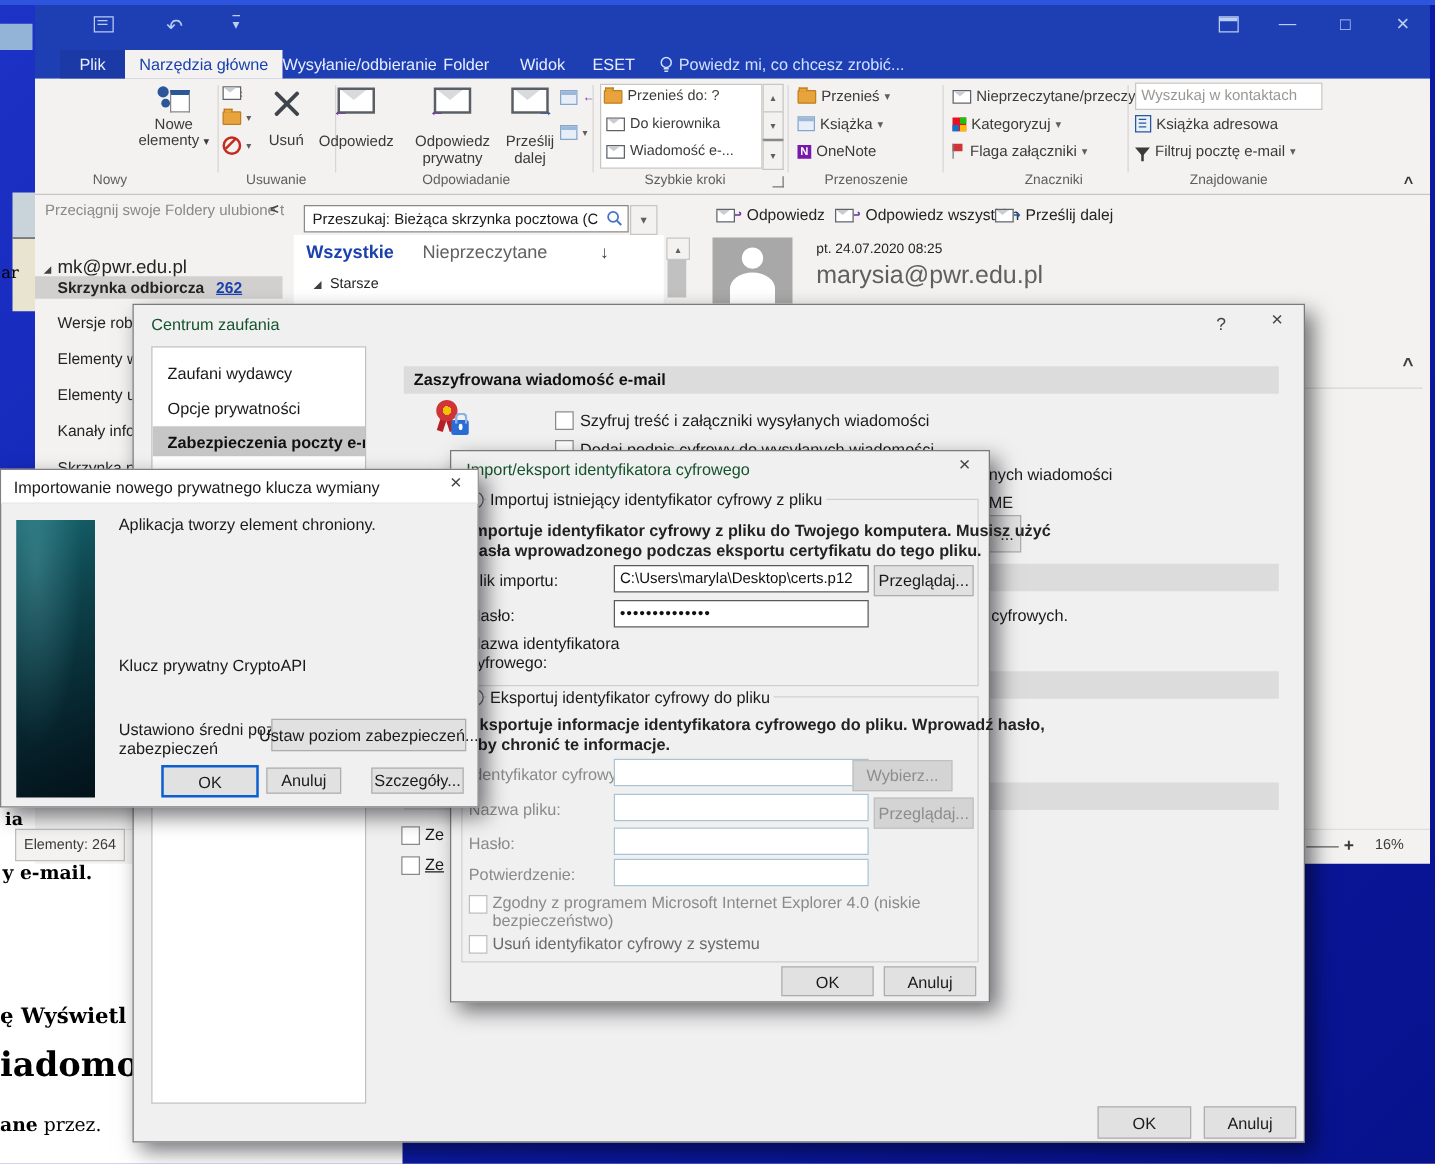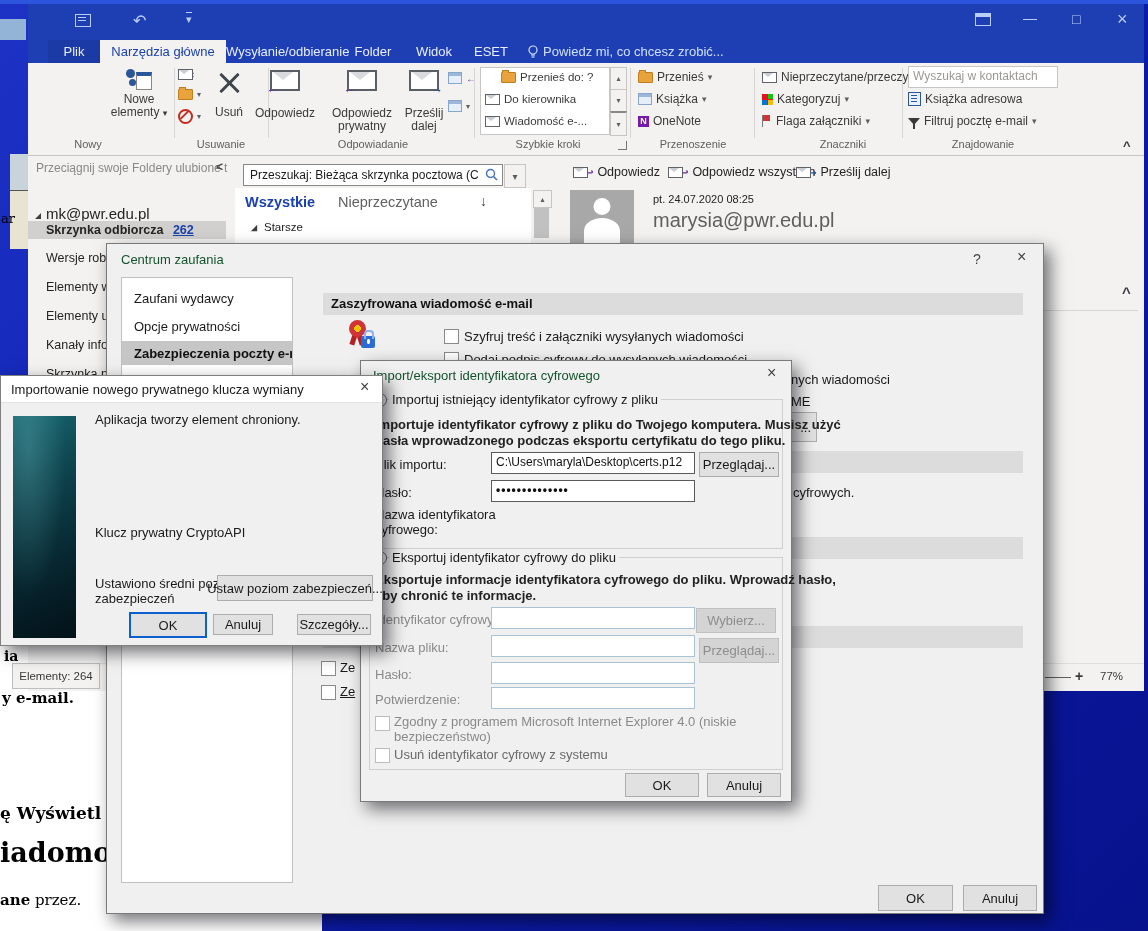--- a/index.html
+++ b/index.html
@@ -198,21 +198,21 @@
       <span class="arr" style="position:static;color:#6b2fa0;font-size:10px">←</span>
     </div>
   <div class="rrow" style="left:420px;top:100px">
       <span class="winic"></span>
       <span style="font-size:8px;color:#605e5c">▾</span>
     </div>
   <div class="rlab" style="left:290px;width:110px">Odpowiadanie</div>
   <div class="rdiv" style="left:446px"></div>
 
   <div class="abs" style="left:452px;top:67px;width:128px;height:66px;background:#fff;border:1px solid #c8c6c4">
-    <div class="rrow" style="left:20px;top:3px">
+    <div class="rrow" style="left:2px;top:3px">
         <span class="fold"></span>
         <span style="font-size:11.5px">Przenieś do: ?</span>
       </div>
     <div class="rrow" style="left:4px;top:25px">
         <span class="env"></span>
         <span style="font-size:11.5px">Do kierownika</span>
       </div>
     <div class="rrow" style="left:4px;top:47px">
         <span class="env"></span>
         <span style="font-size:11.5px">Wiadomość e-...</span>
@@ -322,21 +322,21 @@
   </div>
   <div class="avatar" style="left:542px;top:190px;width:64px;height:53px"></div>
   <div class="abs t" style="left:625px;top:193px;font-size:11px;color:#252423">pt. 24.07.2020 08:25</div>
   <div class="abs t" style="left:625px;top:209px;font-size:20px;color:#5f5f5f">marysia@pwr.edu.pl</div>
   <div class="abs" style="left:1094px;top:284px;font-size:15px;font-weight:bold;color:#3b3f44">^</div>
   <div class="abs" style="left:1014px;top:310px;width:96px;border-top:1px solid #d8d6d4"></div>
 
   <div class="abs" style="left:0;top:663px;width:100%;height:27px;background:#f3f2f1;border-top:1px solid #e0dedd"></div>
   <div class="abs" style="left:1017px;top:677px;width:26px;border-top:1px solid #5f5f5f"></div>
   <div class="abs" style="left:1047px;top:668px;font-size:14px;font-weight:bold;color:#3b3a39">+</div>
-  <div class="abs t" style="left:1072px;top:670px;font-size:11.5px;color:#3b3a39">77%</div>
+  <div class="abs t" style="left:1072px;top:670px;font-size:11.5px;color:#3b3a39">16%</div>
 </div>
 
 <div class="abs" style="left:0;top:0;width:1148px;height:4px;background:#2d54dd"></div>
 
 <div class="abs" style="left:12px;top:663px;width:86px;height:24px;background:#f3f2f1;border:1px solid #bebebe;font-size:11.5px;color:#3b3a39;display:flex;align-items:center;justify-content:center">Elementy: 264</div>
 
 <div class="dlg" style="left:106px;top:243px;width:936px;height:669px">
   <div class="dtitle" style="left:14px;top:8px">Centrum zaufania</div>
   <div class="xbtn" style="left:866px;top:8px;font-size:14px">?</div>
   <div class="xbtn" style="left:910px;top:6px">×</div>
@@ -393,21 +393,21 @@
   <div class="l13" style="left:14px;top:146px">Nazwa identyfikatora</div>
   <div class="l13" style="left:14px;top:161px">cyfrowego:</div>
 
   <div class="gbox" style="left:8px;top:196px;width:412px;height:211px"></div>
   <div class="rd" style="left:12px;top:190px"></div>
   <div class="legend" style="left:28px;top:189px">Eksportuj identyfikator cyfrowy do pliku</div>
   <div class="l13" style="left:14px;top:211px;font-weight:bold;color:#222">Eksportuje informacje identyfikatora cyfrowego do pliku. Wprowadź hasło,</div>
   <div class="l13" style="left:14px;top:227px;font-weight:bold;color:#222">aby chronić te informacje.</div>
   <div class="l13 g" style="left:14px;top:251px">Identyfikator cyfrowy:</div>
   <div class="fld dis" style="left:130px;top:246px;width:194px;height:16px"></div>
-  <div class="btn dis" style="left:335px;top:247px;width:78px;height:23px">Wybierz...</div>
+  <div class="btn dis" style="left:321px;top:247px;width:78px;height:23px">Wybierz...</div>
   <div class="l13 g" style="left:14px;top:279px">Nazwa pliku:</div>
   <div class="fld dis" style="left:130px;top:274px;width:194px;height:16px"></div>
   <div class="btn dis" style="left:338px;top:277px;width:78px;height:23px">Przeglądaj...</div>
   <div class="l13 g" style="left:14px;top:306px">Hasło:</div>
   <div class="fld dis" style="left:130px;top:301px;width:194px;height:16px"></div>
   <div class="l13 g" style="left:14px;top:331px">Potwierdzenie:</div>
   <div class="fld dis" style="left:130px;top:326px;width:194px;height:16px"></div>
   <div class="cb dis" style="left:14px;top:355px"></div>
   <div class="l13 g" style="left:33px;top:353px">Zgodny z programem Microsoft Internet Explorer 4.0 (niskie</div>
   <div class="l13 g" style="left:33px;top:368px">bezpieczeństwo)</div>

